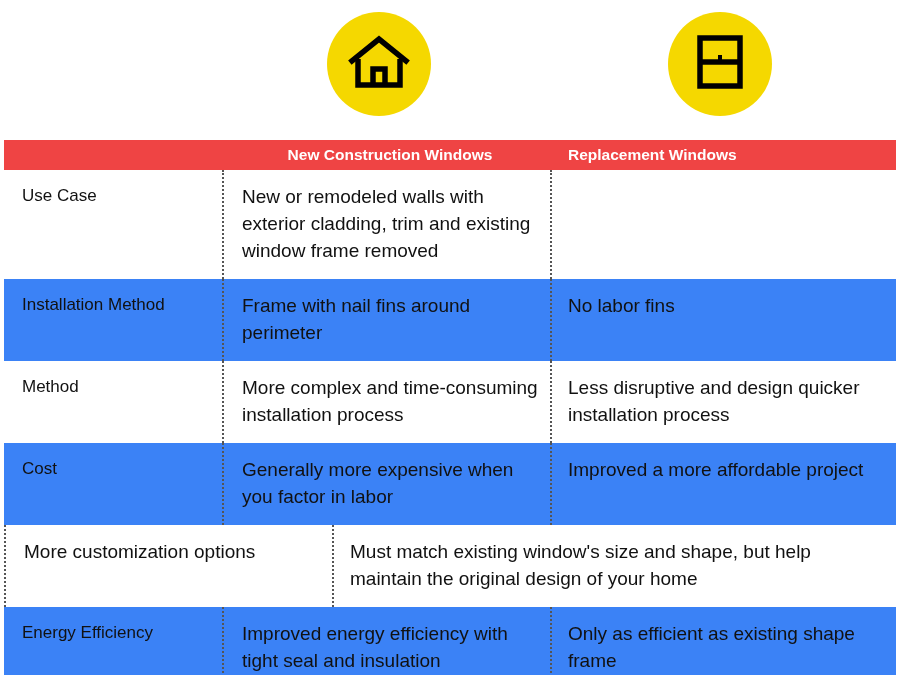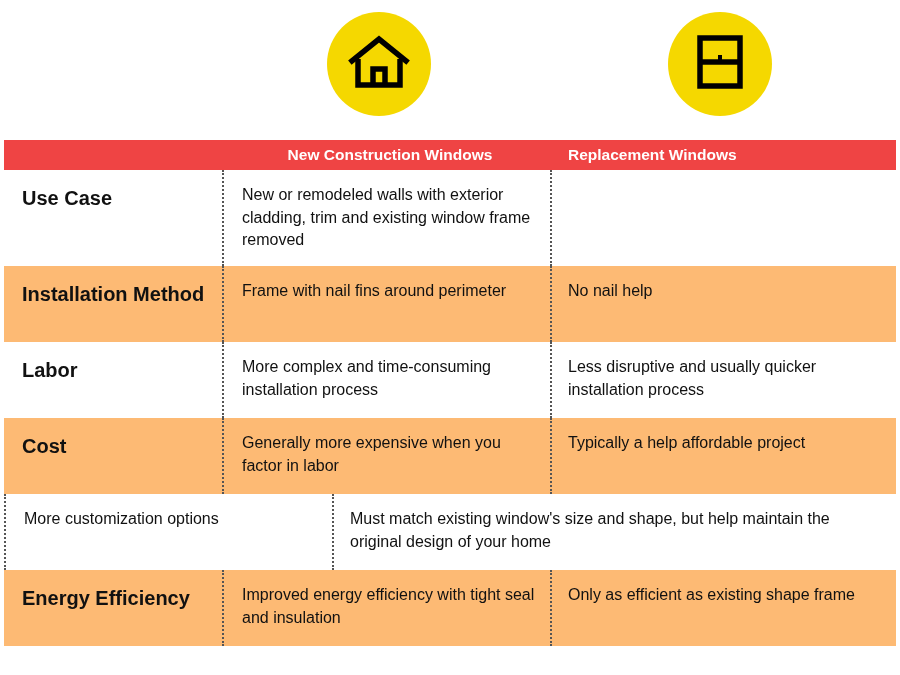--- a/index.html
+++ b/index.html
@@ -57,29 +57,29 @@
   .head-row {
     background: #ef4444;
     color: #ffffff;
     height: 30px;
     align-items: center;
   }
 
   .cell {
     box-sizing: border-box;
     padding: 14px 12px 14px 18px;
-    font-size: 16px;
+    font-size: 19px;
     line-height: 1.42;
   }
 
   .col-label {
     width: 218px;
     flex: 0 0 218px;
-    font-weight: bold;
-    font-size: 20px;
+    font-weight: normal;
+    font-size: 17px;
     padding-left: 18px;
   }
   .col-a {
     width: 330px;
     flex: 0 0 330px;
     border-left: 2px dotted #555;
     border-right: 2px dotted #555;
   }
   .col-b {
     flex: 1 1 auto;
@@ -91,21 +91,21 @@
     padding-bottom: 0;
     font-weight: bold;
     font-size: 15.5px;
     border: none;
     display: flex;
     align-items: center;
   }
   .head-row .col-a { justify-content: center; }
   .head-row .col-b { justify-content: flex-start; padding-left: 16px; }
 
-  .row.shaded { background: #fdba74; }
+  .row.shaded { background: #3b82f6; }
   .row.plain  { background: #ffffff; }
 
   .row.body-row { min-height: 76px; }
 </style>
 </head>
 <body>
 
 <div class="page">
 
   <div class="icon-row">
@@ -138,33 +138,33 @@
     </div>
 
     <div class="row body-row plain">
       <div class="cell col-label">Use Case</div>
       <div class="cell col-a">New or remodeled walls with exterior cladding, trim and existing window frame removed</div>
     </div>
 
     <div class="row body-row shaded">
       <div class="cell col-label">Installation Method</div>
       <div class="cell col-a">Frame with nail fins around perimeter</div>
-      <div class="cell col-b">No nail help</div>
+      <div class="cell col-b">No labor fins</div>
     </div>
 
     <div class="row body-row plain">
-      <div class="cell col-label">Labor</div>
+      <div class="cell col-label">Method</div>
       <div class="cell col-a">More complex and time-consuming installation process</div>
-      <div class="cell col-b">Less disruptive and usually quicker installation process</div>
+      <div class="cell col-b">Less disruptive and design quicker installation process</div>
     </div>
 
     <div class="row body-row shaded">
       <div class="cell col-label">Cost</div>
       <div class="cell col-a">Generally more expensive when you factor in labor</div>
-      <div class="cell col-b">Typically a help affordable project</div>
+      <div class="cell col-b">Improved a more affordable project</div>
     </div>
 
     <div class="row body-row plain">
       <div class="cell col-a">More customization options</div>
       <div class="cell col-b">Must match existing window's size and shape, but help maintain the original design of your home</div>
     </div>
 
     <div class="row body-row shaded">
       <div class="cell col-label">Energy Efficiency</div>
       <div class="cell col-a">Improved energy efficiency with tight seal and insulation</div>

